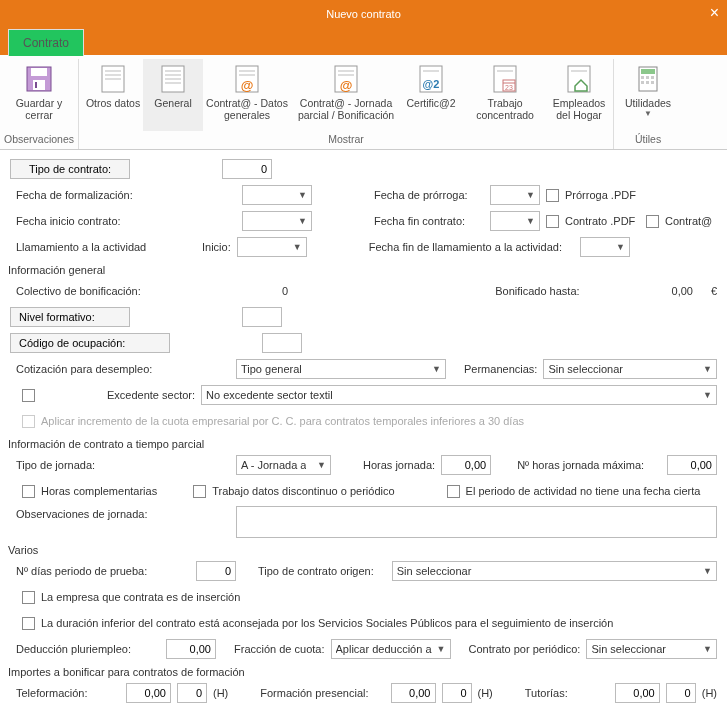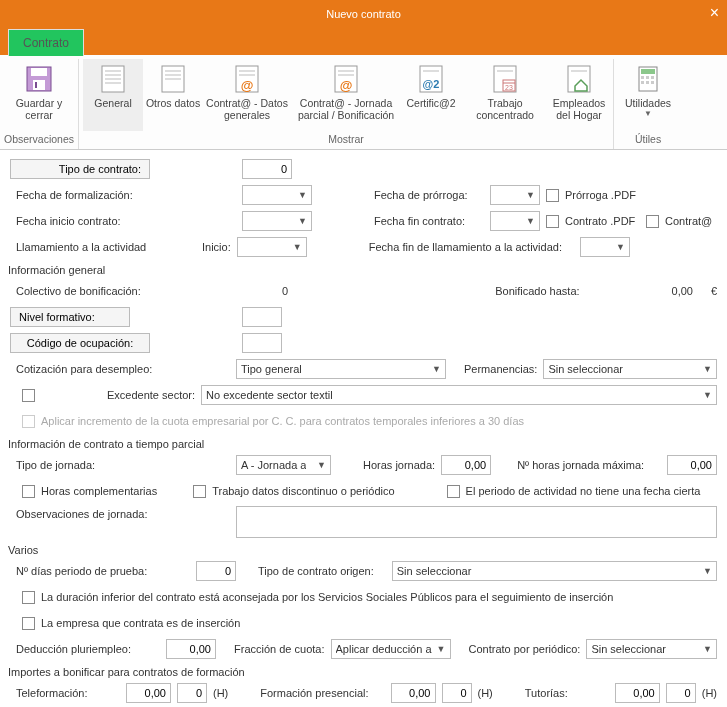--- a/index.html
+++ b/index.html
@@ -57,42 +57,42 @@
             </svg>
         </span>
         <span>Guardar y cerrar</span>
       </div>
     </div>
     <div class="ribbon-group-label">Observaciones</div>
   </div>
 
   <div class="ribbon-group">
     <div class="ribbon-items">
+      <div class="ribbon-item">
+        <span class="ico">
+            <svg width="28" height="30">
+              <rect x="3" y="2" width="22" height="26" fill="#fff" stroke="#999"></rect>
+              <line x1="6" y1="7" x2="22" y2="7" stroke="#bbb"></line>
+              <line x1="6" y1="11" x2="22" y2="11" stroke="#bbb"></line>
+              <line x1="6" y1="15" x2="22" y2="15" stroke="#bbb"></line>
+            </svg>
+          </span>
+        <span>Otros datos</span>
+      </div>
       <div class="ribbon-item sel">
         <span class="ico">
             <svg width="28" height="30">
               <rect x="3" y="2" width="22" height="26" fill="#fff" stroke="#999"></rect>
               <line x1="6" y1="7" x2="22" y2="7" stroke="#bbb"></line>
               <line x1="6" y1="11" x2="22" y2="11" stroke="#bbb"></line>
               <line x1="6" y1="15" x2="22" y2="15" stroke="#bbb"></line>
               <line x1="6" y1="19" x2="22" y2="19" stroke="#bbb"></line>
             </svg>
           </span>
         <span>General</span>
-      </div>
-      <div class="ribbon-item">
-        <span class="ico">
-            <svg width="28" height="30">
-              <rect x="3" y="2" width="22" height="26" fill="#fff" stroke="#999"></rect>
-              <line x1="6" y1="7" x2="22" y2="7" stroke="#bbb"></line>
-              <line x1="6" y1="11" x2="22" y2="11" stroke="#bbb"></line>
-              <line x1="6" y1="15" x2="22" y2="15" stroke="#bbb"></line>
-            </svg>
-          </span>
-        <span>Otros datos</span>
       </div>
       <div class="ribbon-item wide">
         <span class="ico">
             <svg width="28" height="30">
               <rect x="3" y="2" width="22" height="26" fill="#fff" stroke="#999"></rect>
               <line x1="6" y1="7" x2="22" y2="7" stroke="#bbb"></line>
               <line x1="6" y1="11" x2="22" y2="11" stroke="#bbb"></line>
               <text x="14" y="26" font-size="13" fill="#e87817" text-anchor="middle" font-weight="bold">@</text>
             </svg>
           </span>
@@ -164,21 +164,21 @@
         <span style="font-size:8px;color:#666">▼</span>
       </div>
     </div>
     <div class="ribbon-group-label">Útiles</div>
   </div>
 </div>
 
 <div class="form">
 
   <div class="row">
-    <button class="btn-lbl" style="width:140px;text-align:right">Tipo de contrato:</button>
+    <button class="btn-lbl" style="width:120px;text-align:center">Tipo de contrato:</button>
     <span style="width:80px"></span>
     <input class="txt right" style="width: 50px;" value="0">
   </div>
 
   <div class="row">
     <span class="lbl" style="width:150px;padding-left:6px">Fecha de formalización:</span>
     <span style="width:70px"></span>
     <div class="combo" style="width:70px">
         <span></span>
         <span class="arr">▼</span>
@@ -241,21 +241,21 @@
     <span class="lbl">0,00</span>
     <span class="lbl" style="width:18px;text-align:right">€</span>
   </div>
 
   <div class="row">
     <button class="btn-lbl" style="width:120px;text-align:left">Nivel formativo:</button>
     <span style="width:100px"></span>
     <input class="txt" style="width: 40px;">
   </div>
   <div class="row">
-    <button class="btn-lbl" style="width:140px;text-align:center">Código de ocupación:</button>
+    <button class="btn-lbl" style="width:160px;text-align:left">Código de ocupación:</button>
     <span style="width:80px"></span>
     <input class="txt" style="width: 40px;">
   </div>
 
   <div class="row">
     <span class="lbl" style="width:220px;padding-left:6px">Cotización para desempleo:</span>
     <div class="combo" style="width:210px">
         <span>Tipo general</span>
         <span class="arr">▼</span>
       </div>
@@ -328,26 +328,26 @@
     <span style="width:6px"></span>
     <div class="combo" style="flex:1">
         <span>Sin seleccionar</span>
         <span class="arr">▼</span>
       </div>
   </div>
 
   <div class="row">
     <span style="width:6px"></span>
     <span class="chk"></span>
+    <span class="lbl">La empresa que contrata es de inserción</span>
+  </div>
+  <div class="row">
+    <span style="width:6px"></span>
+    <span class="chk"></span>
     <span class="lbl">La duración inferior del contrato está aconsejada por los Servicios Sociales Públicos para el seguimiento de inserción</span>
-  </div>
-  <div class="row">
-    <span style="width:6px"></span>
-    <span class="chk"></span>
-    <span class="lbl">La empresa que contrata es de inserción</span>
   </div>
 
   <div class="row">
     <span class="lbl" style="width:150px;padding-left:6px">Deducción pluriempleo:</span>
     <input class="txt right" style="width: 50px;" value="0,00">
     <span style="width:6px"></span>
     <span class="lbl">Fracción de cuota:</span>
     <div class="combo" style="width:120px">
         <span style="overflow:hidden;white-space:nowrap">Aplicar deducción a</span>
         <span class="arr">▼</span>

